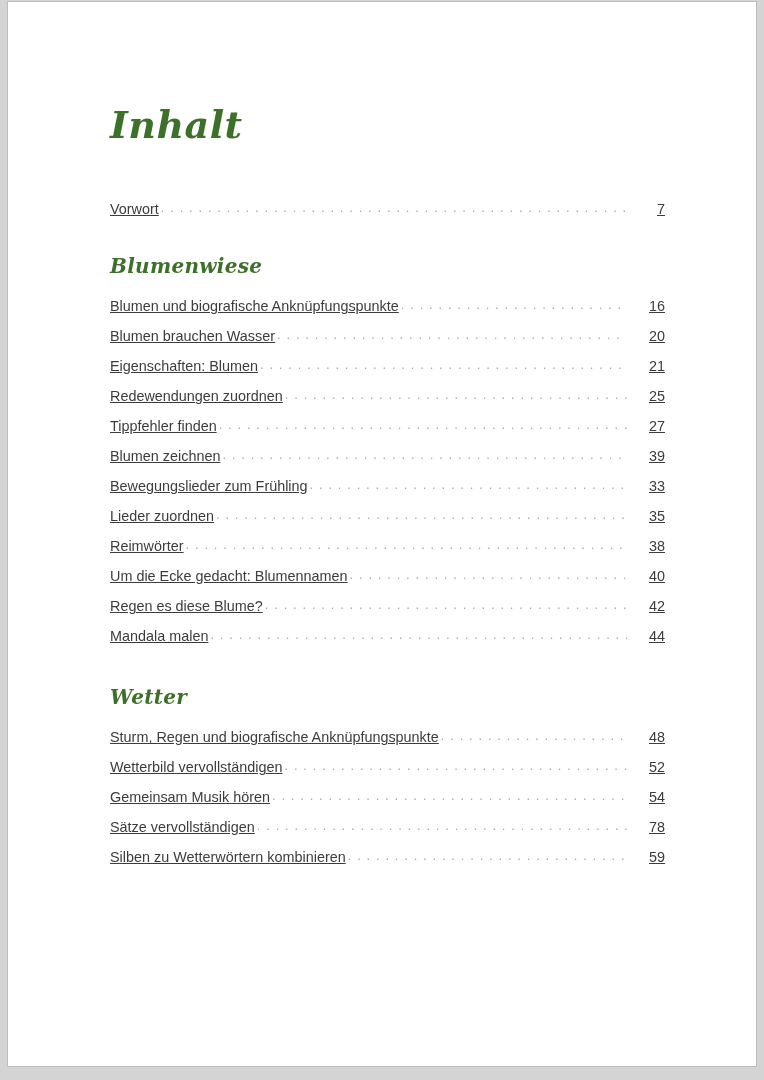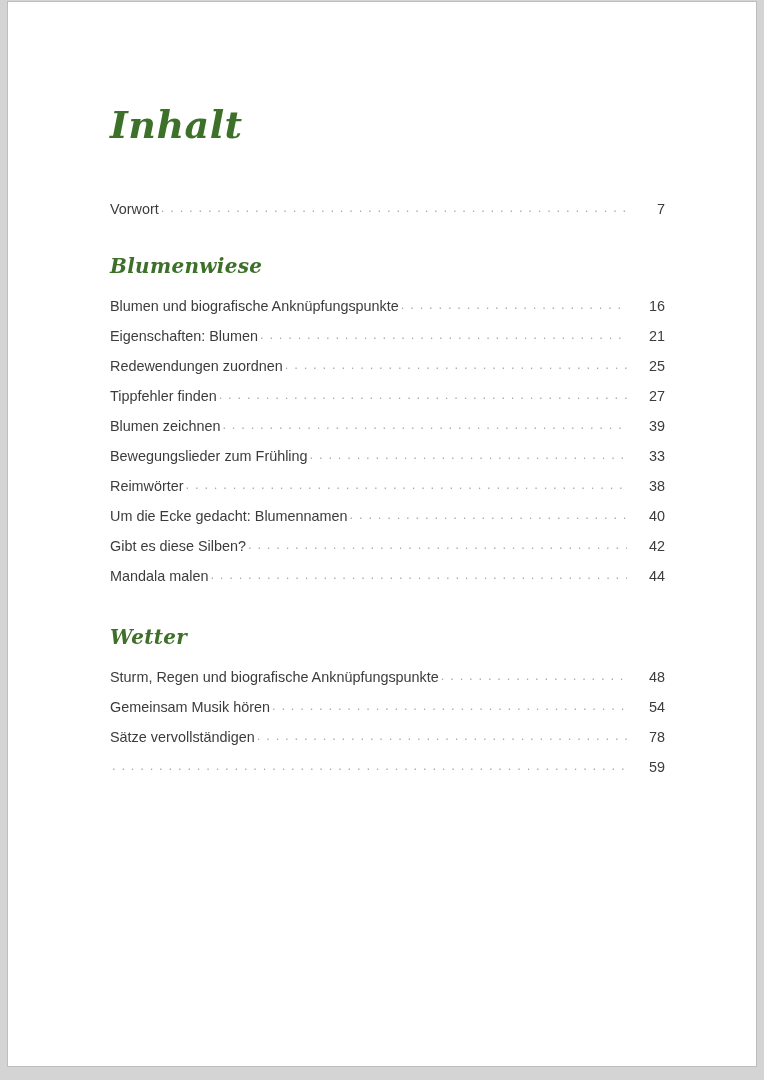--- a/index.html
+++ b/index.html
@@ -67,20 +67,21 @@
   }
 
   .entry {
     display: flex;
     align-items: baseline;
     height: 30px;
     font-size: 14.4px;
     color: #3c3c3c;
     padding-left: 6px;
     box-sizing: border-box;
+    text-decoration: underline;
   }
 
   .entry-label {
     white-space: nowrap;
     flex: 0 0 auto;
   }
 
   .entry-leader {
     flex: 1 1 auto;
     overflow: hidden;
@@ -135,20 +136,25 @@
     <div id="sections">
         <div class="section-heading">Blumenwiese</div>
         <div class="gap-after-heading"></div>
         <ul class="entries">
           <li class="entry">
             <span class="entry-label">Blumen und biografische Anknüpfungspunkte</span>
             <span class="entry-leader"></span>
             <span class="entry-page">16</span>
           </li>
           <li class="entry">
+            <span class="entry-label">Blumen brauchen Wasser</span>
+            <span class="entry-leader"></span>
+            <span class="entry-page">20</span>
+          </li>
+          <li class="entry">
             <span class="entry-label">Eigenschaften: Blumen</span>
             <span class="entry-leader"></span>
             <span class="entry-page">21</span>
           </li>
           <li class="entry">
             <span class="entry-label">Redewendungen zuordnen</span>
             <span class="entry-leader"></span>
             <span class="entry-page">25</span>
           </li>
           <li class="entry">
@@ -160,60 +166,71 @@
             <span class="entry-label">Blumen zeichnen</span>
             <span class="entry-leader"></span>
             <span class="entry-page">39</span>
           </li>
           <li class="entry">
             <span class="entry-label">Bewegungslieder zum Frühling</span>
             <span class="entry-leader"></span>
             <span class="entry-page">33</span>
           </li>
           <li class="entry">
+            <span class="entry-label">Lieder zuordnen</span>
+            <span class="entry-leader"></span>
+            <span class="entry-page">35</span>
+          </li>
+          <li class="entry">
             <span class="entry-label">Reimwörter</span>
             <span class="entry-leader"></span>
             <span class="entry-page">38</span>
           </li>
           <li class="entry">
             <span class="entry-label">Um die Ecke gedacht: Blumennamen</span>
             <span class="entry-leader"></span>
             <span class="entry-page">40</span>
           </li>
           <li class="entry">
-            <span class="entry-label">Gibt es diese Silben?</span>
+            <span class="entry-label">Regen es diese Blume?</span>
             <span class="entry-leader"></span>
             <span class="entry-page">42</span>
           </li>
           <li class="entry">
             <span class="entry-label">Mandala malen</span>
             <span class="entry-leader"></span>
             <span class="entry-page">44</span>
           </li>
         </ul>
         <div class="gap-before-wetter"></div>
         <div class="section-heading">Wetter</div>
         <div class="gap-after-heading"></div>
         <ul class="entries">
           <li class="entry">
             <span class="entry-label">Sturm, Regen und biografische Anknüpfungspunkte</span>
             <span class="entry-leader"></span>
             <span class="entry-page">48</span>
           </li>
           <li class="entry">
+            <span class="entry-label">Wetterbild vervollständigen</span>
+            <span class="entry-leader"></span>
+            <span class="entry-page">52</span>
+          </li>
+          <li class="entry">
             <span class="entry-label">Gemeinsam Musik hören</span>
             <span class="entry-leader"></span>
             <span class="entry-page">54</span>
           </li>
           <li class="entry">
             <span class="entry-label">Sätze vervollständigen</span>
             <span class="entry-leader"></span>
             <span class="entry-page">78</span>
           </li>
           <li class="entry">
+            <span class="entry-label">Silben zu Wetterwörtern kombinieren</span>
             <span class="entry-leader"></span>
             <span class="entry-page">59</span>
           </li>
         </ul>
       </div>
 
   </div>
 </div>
 
 </body></html>

